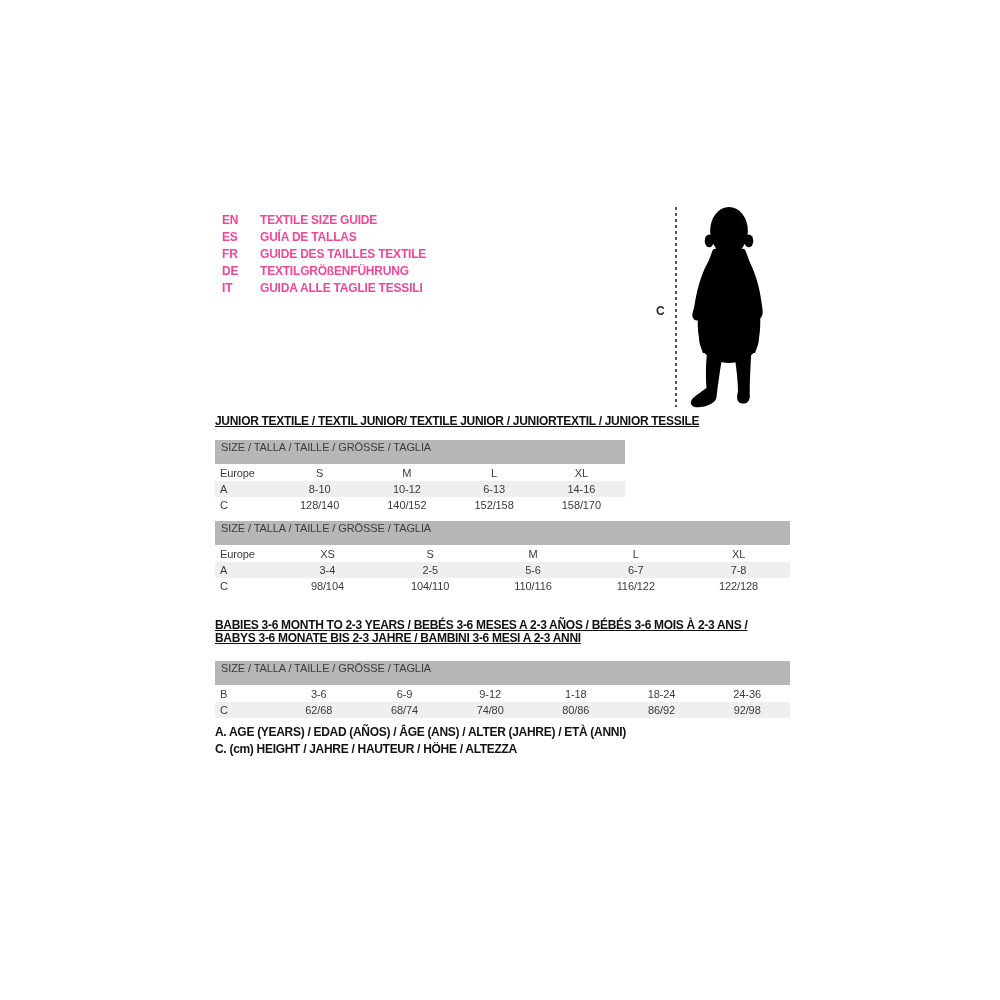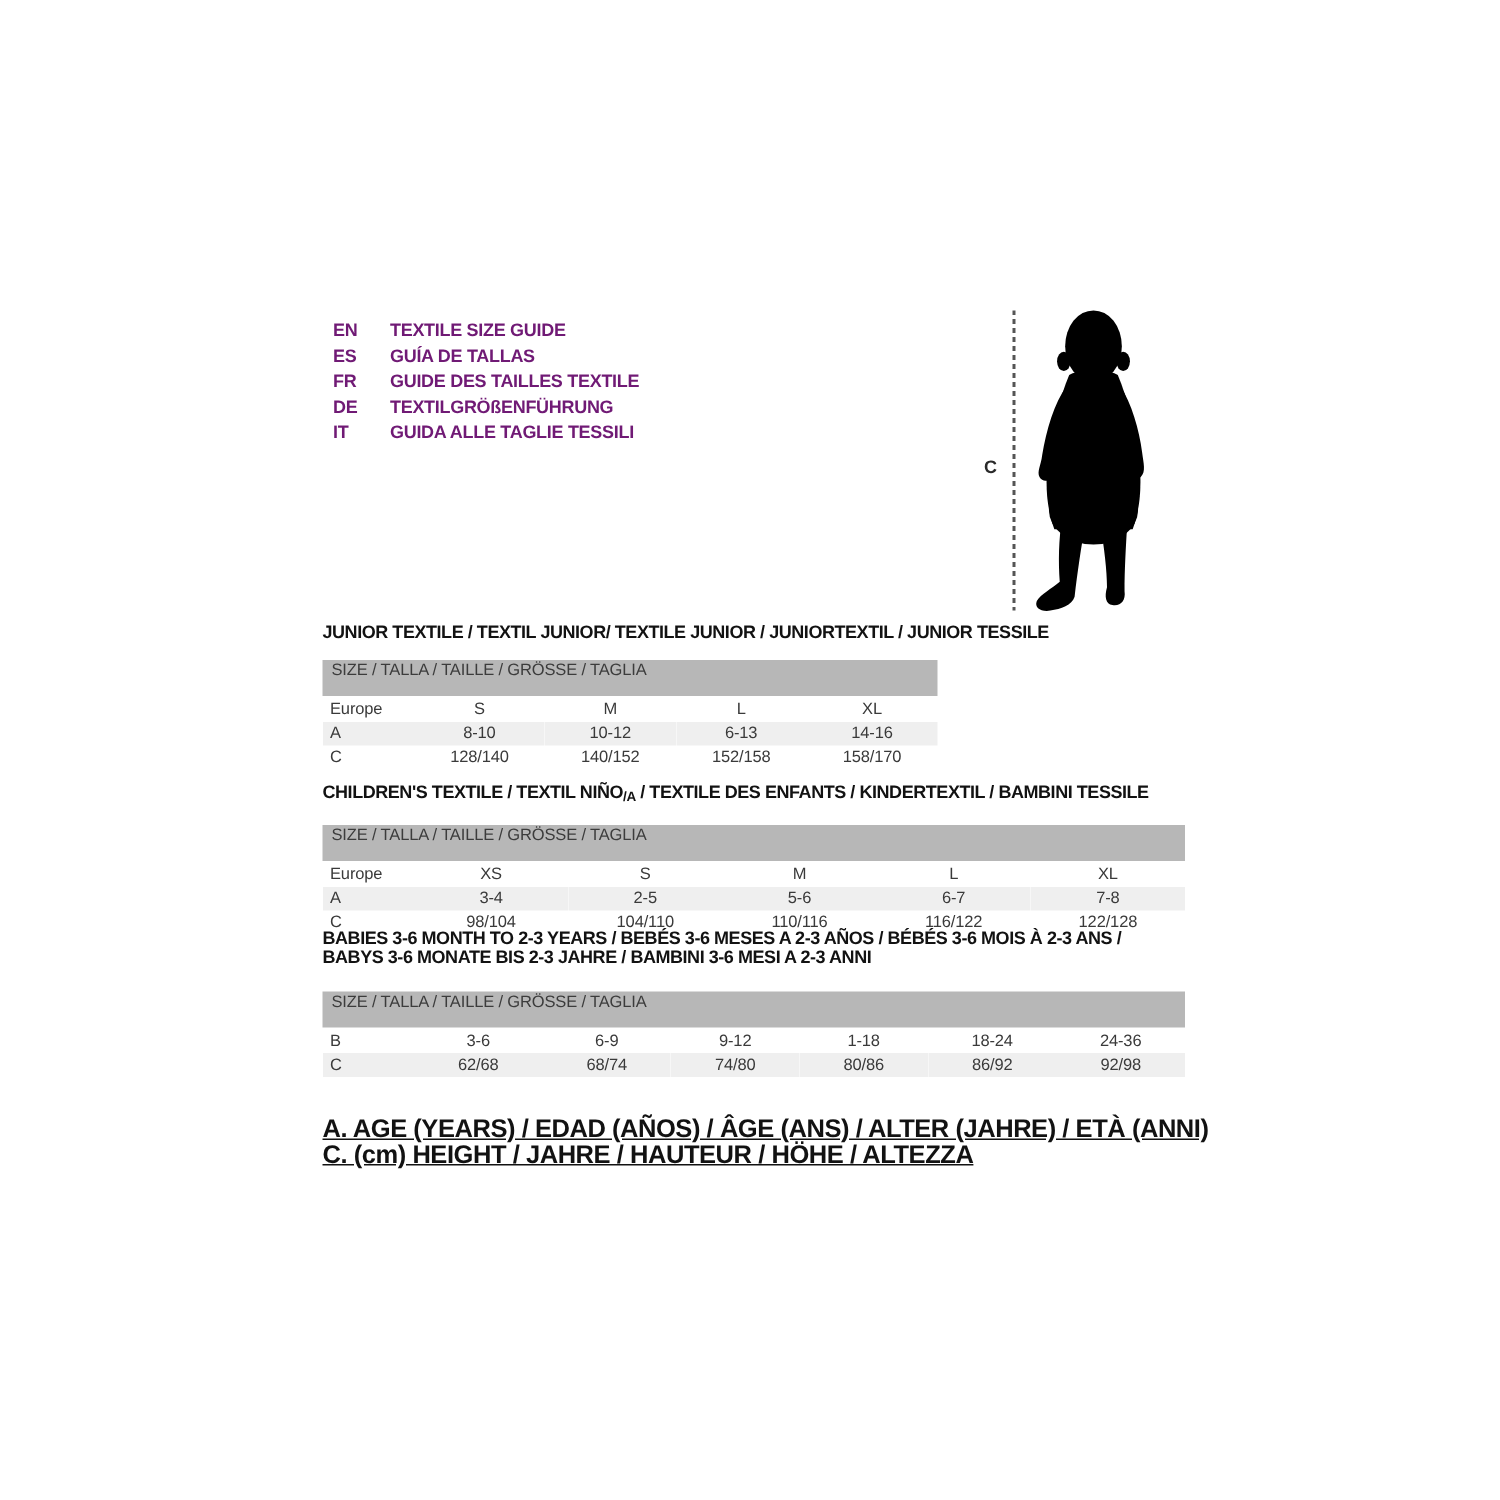--- a/index.html
+++ b/index.html
@@ -4,49 +4,49 @@
 <style>
   html,body { margin:0; padding:0; background:#fff; }
   .canvas {
     position:relative; width:1000px; height:1000px;
     background:var(--background,#ffffff);
     font-family:"Liberation Sans", sans-serif;
     color:#3a3a3a; overflow:hidden;
   }
 
   
-  .lang-block { position:absolute; left:222px; top:212px; font-size:12px; font-weight:bold; color:#701a75; letter-spacing:-0.2px; }
+  .lang-block { position:absolute; left:222px; top:212px; font-size:12px; font-weight:bold; color:#ec4899; letter-spacing:-0.2px; }
   .lang-row { display:flex; line-height:17px; }
   .lang-code { width:38px; }
 
   
   .c-label { position:absolute; left:656px; top:304px; font-size:12px; font-weight:bold; color:#2a2a2a; }
   .dash-line { position:absolute; left:675px; top:207px; width:2px; height:200px;
     background:repeating-linear-gradient(to bottom, var(--dash_line,#555555) 0 3px, transparent 3px 6px); }
   .toddler { position:absolute; left:684px; top:206px; }
 
   
   .guide { position:absolute; left:215px; top:414px; width:575px; }
   .tsec { position:absolute; left:0; }
   .tsec1 { top:0; width:410px; }
   .tsec2 { top:107px; width:575px; }
   .tsec3 { top:205px; width:575px; }
-  .tbl-title { font-size:12px; font-weight:bold; color:var(--title_text,#121212); line-height:14px; margin:0 0 12px 0; letter-spacing:-0.3px; white-space:nowrap; }
+  .tbl-title { font-size:12px; font-weight:bold; color:var(--title_text,#121212); line-height:14px; margin:0 0 12px 0; letter-spacing:-0.3px; white-space:nowrap;text-decoration:underline; }
   .tsec3 .tbl-title { line-height:13px; margin-bottom:16px; }
   .tbl-title .subsz { font-size:9px; vertical-align:-2px; }
   .size-bar { height:24px; line-height:14px; background:var(--header_bar,#b7b7b7); color:#3c3c3c;
     font-size:11px; padding-left:6px; margin-bottom:1px; letter-spacing:-0.1px; }
   table.szt { width:100%; border-collapse:collapse; table-layout:fixed; font-size:11px;
     color:var(--table_text,#3a3a3a); letter-spacing:-0.1px; }
   .szt td { height:16px; text-align:center; padding:0; overflow:hidden; }
   .szt td.rowlabel { text-align:left; padding-left:5px; width:56px;margin-left:15px; }
   .szt tr.shade { background:var(--row_shade,#efefef); }
 
-  .legend { position:absolute; top:330px; left:0; font-size:17px; font-weight:bold;
-    color:var(--title_text,#121212); line-height:17px; letter-spacing:-0.3px; white-space:nowrap;text-decoration:underline; }
+  .legend { position:absolute; top:310px; left:0; font-size:12px; font-weight:bold;
+    color:var(--title_text,#121212); line-height:17px; letter-spacing:-0.3px; white-space:nowrap; }
 </style>
 </head>
 <body>
 
 <div class="canvas">
 
   <div class="lang-block">
     <div class="lang-row">
       <span class="lang-code">EN</span>
       <span class="lang-label">TEXTILE SIZE GUIDE</span>
@@ -111,21 +111,20 @@
           <td>128/140</td>
           <td>140/152</td>
           <td>152/158</td>
           <td>158/170</td>
         </tr>
       </tbody>
         </table>
     </div>
 
     <div class="tsec tsec2">
-      <div class="tbl-title"><span>CHILDREN'S TEXTILE / TEXTIL NIÑO</span><span class="subsz">/A</span><span> / TEXTILE DES ENFANTS / KINDERTEXTIL / BAMBINI TESSILE</span></div>
       <div class="size-bar">SIZE / TALLA / TAILLE / GRÖSSE / TAGLIA</div>
       <table class="szt">
         <tbody>
             <tr>
           <td class="rowlabel">Europe</td>
           <td>XS</td>
           <td>S</td>
           <td>M</td>
           <td>L</td>
           <td>XL</td>

